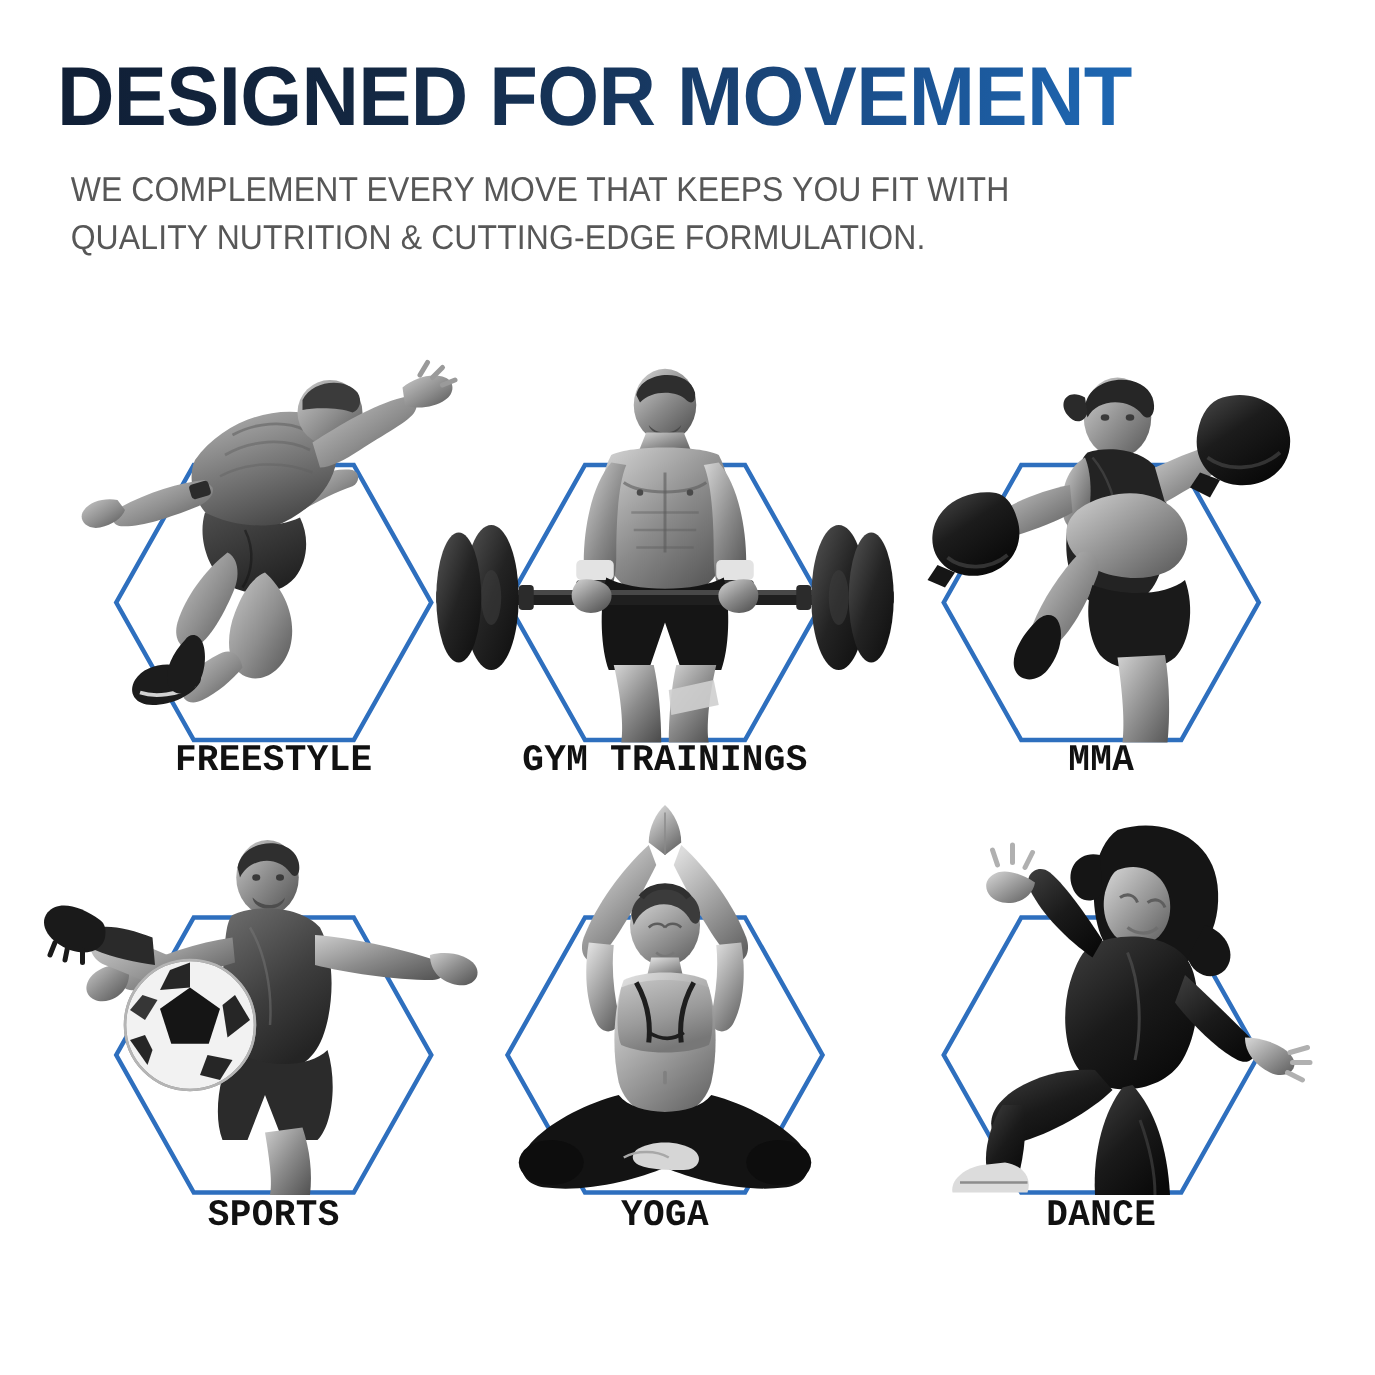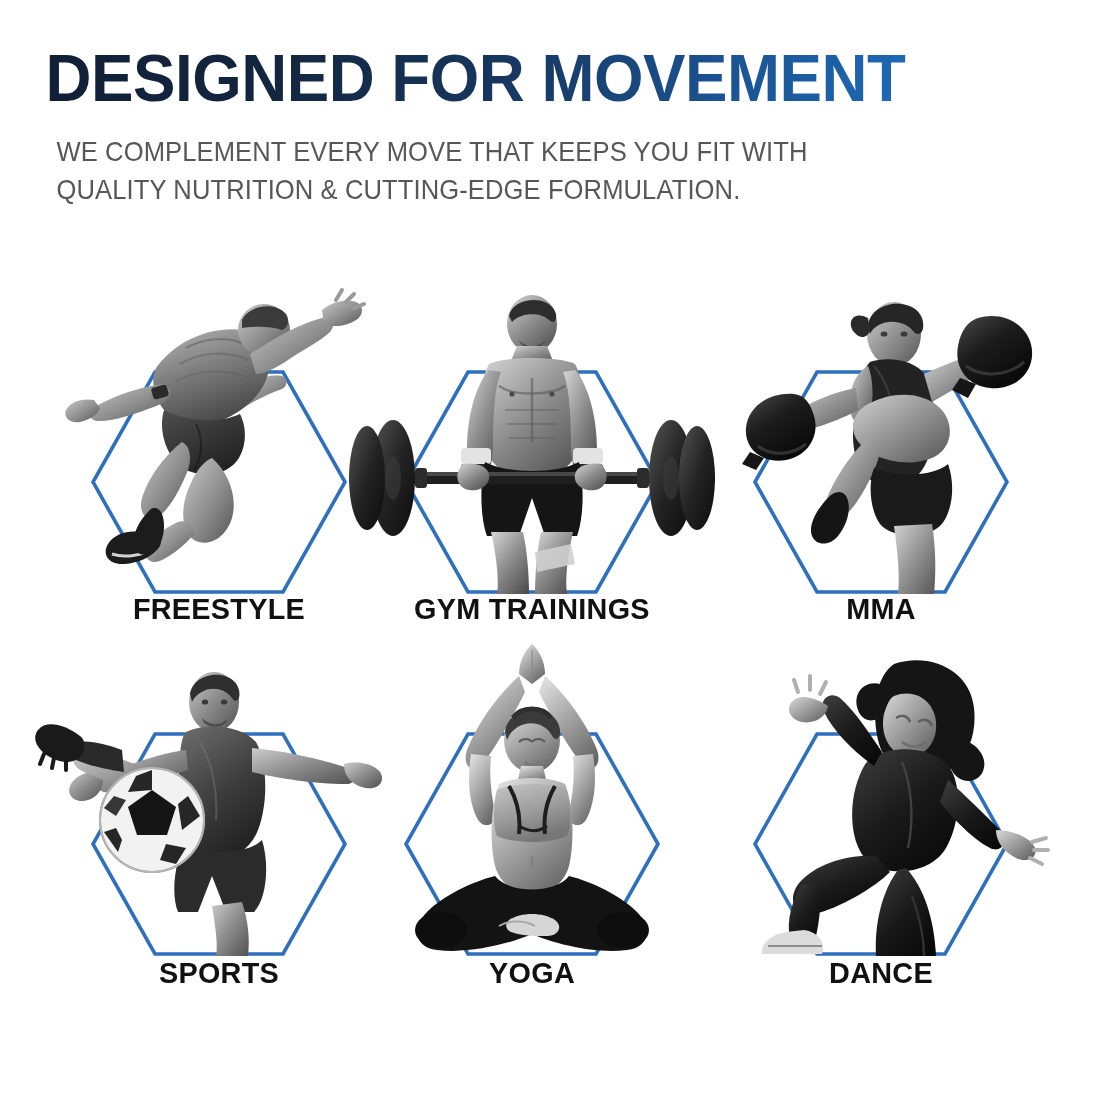--- a/index.html
+++ b/index.html
@@ -60,20 +60,21 @@
   }
   .subtitle-line { display: block; white-space: nowrap; }
 
   
   .grid {
     position: absolute;
     top: 282px;
     left: 0;
     width: 916px;
     height: 760px;
+    font-family: Liberation Mono, monospace;
   }
 
   .cell {
     position: absolute;
     width: 366px;
     height: 370px;
   }
   .cell.r1 { top: 0px; }
   .cell.r2 { top: 362px; }
   .cell.c1 { left: 36px; }

